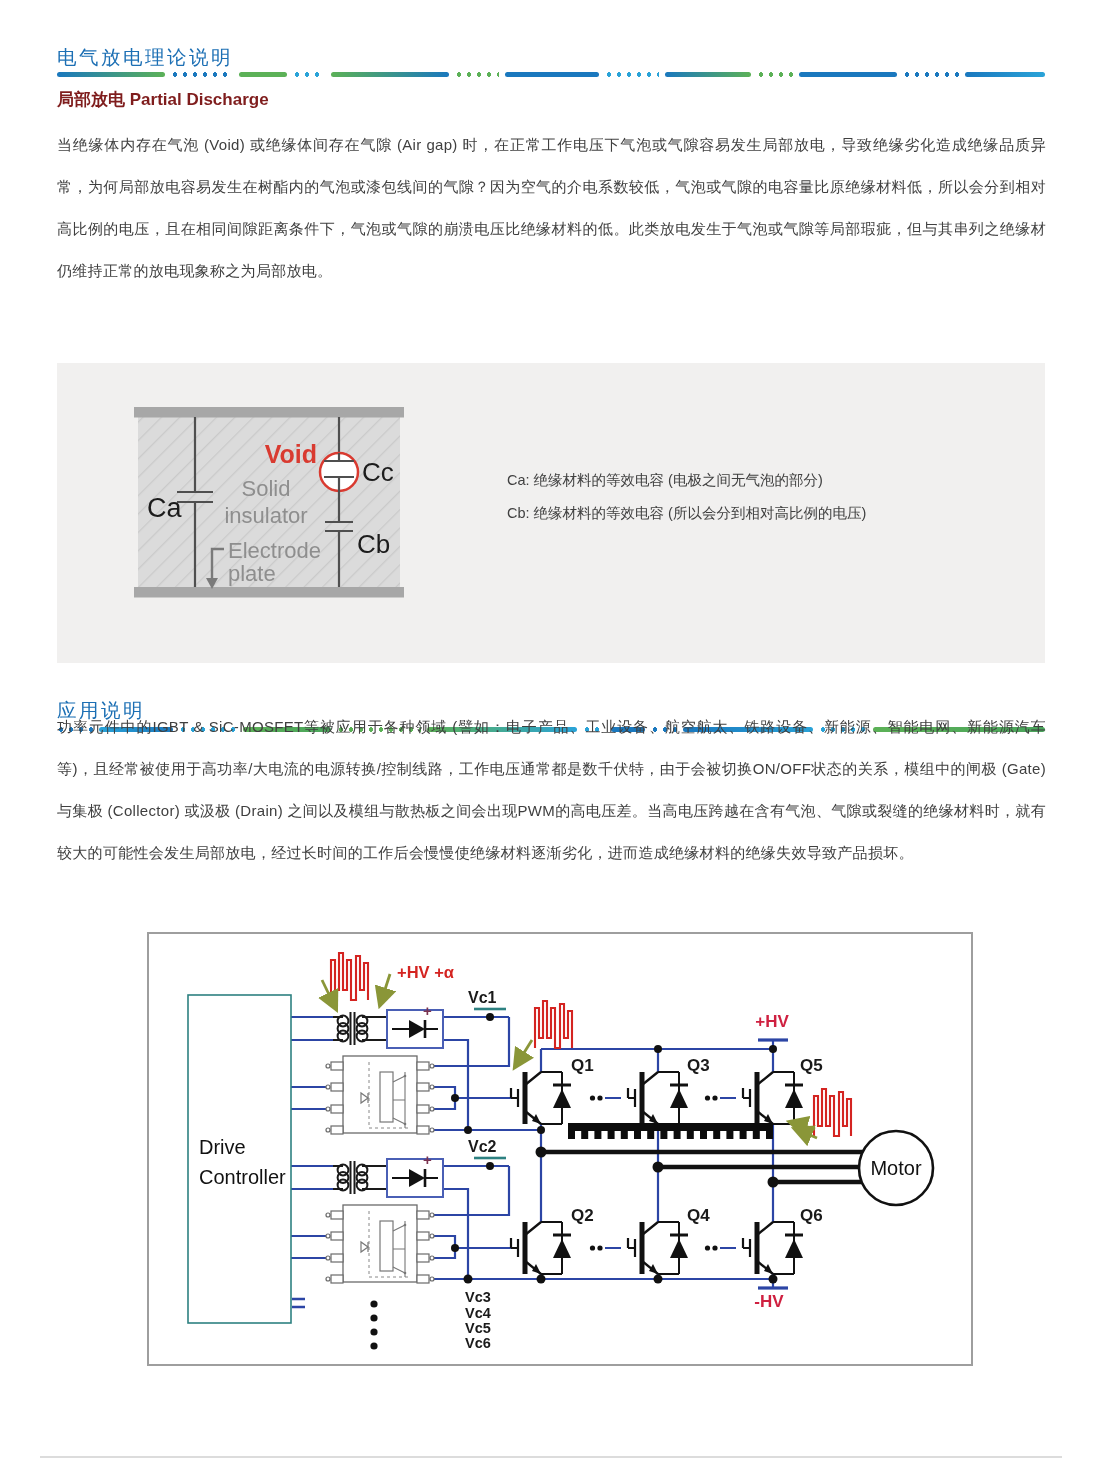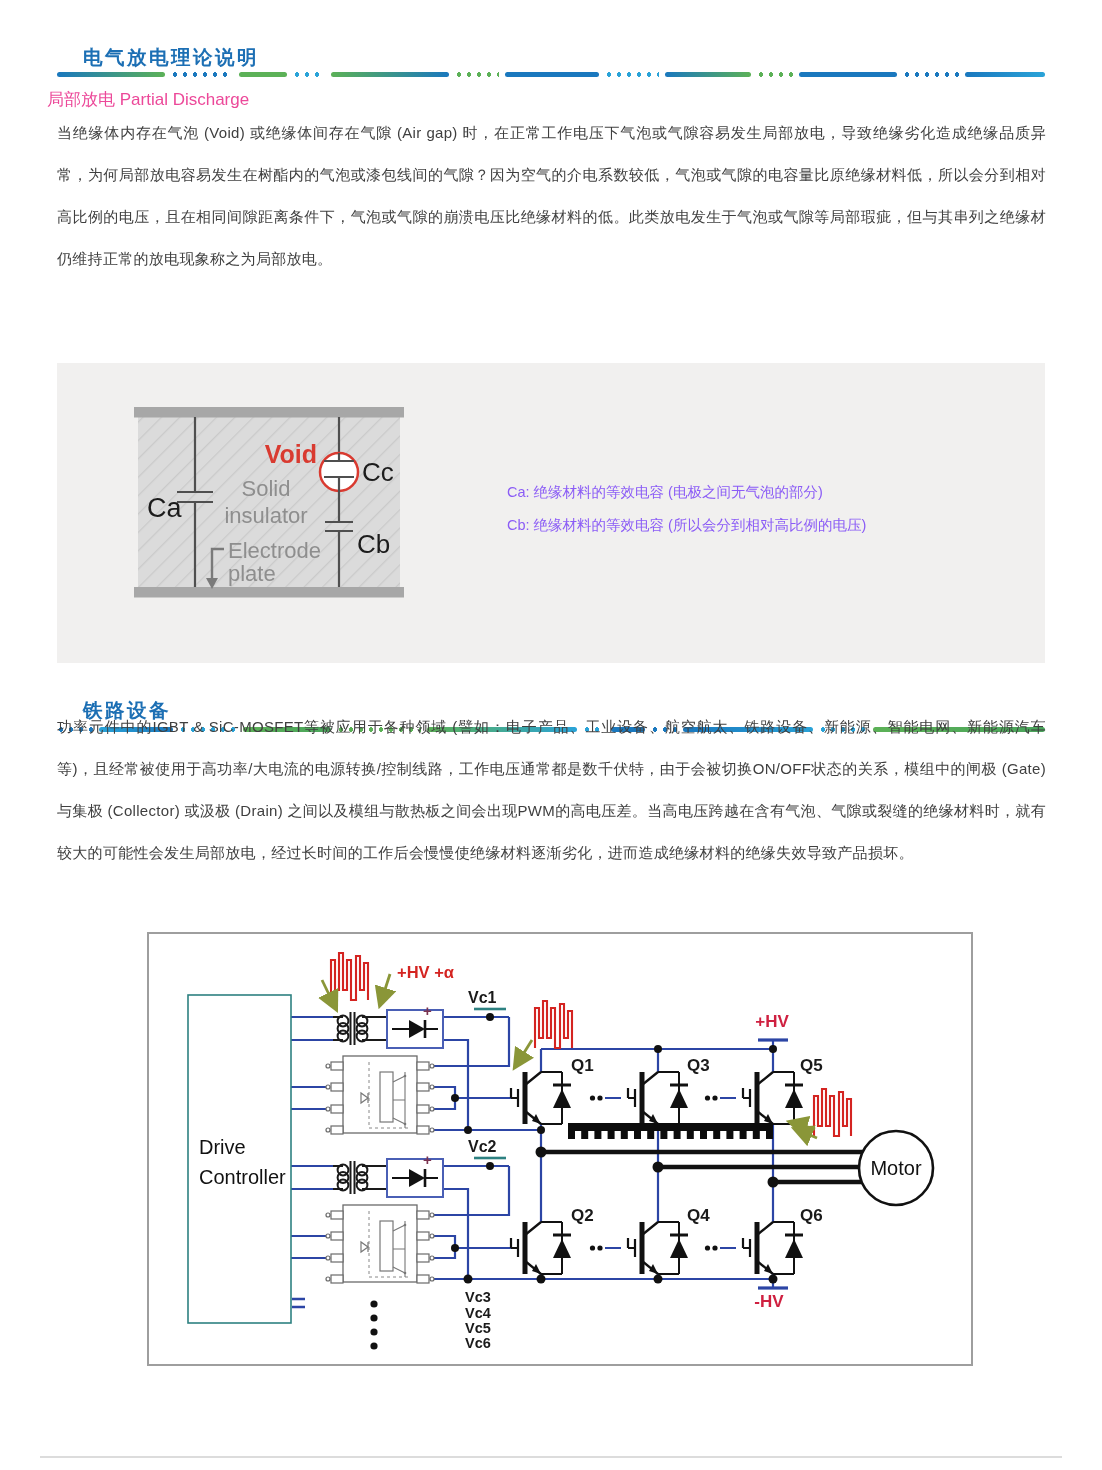--- a/index.html
+++ b/index.html
@@ -1,33 +1,33 @@
 <!DOCTYPE html>
 <html><head>
 <meta charset="utf-8">
 <style>
   html,body{margin:0;padding:0;background:#fff;}
   .page{position:relative;width:1102px;height:1470px;background:#fff;overflow:hidden;
         font-family:"Liberation Sans","DejaVu Sans",sans-serif;}
-  .sec-title{position:absolute;left:57px;width:988px;font-size:19.5px;font-weight:700;
-        color:#1c6fb4;letter-spacing:2.5px;margin-left:26px;}
-  .subtitle{position:absolute;left:47px;font-size:17px;font-weight:400;color:#ec4899;}
+  .sec-title{position:absolute;left:57px;width:988px;font-size:19.5px;font-weight:400;
+        color:#1c6fb4;letter-spacing:2.5px;}
+  .subtitle{position:absolute;left:57px;font-size:17px;font-weight:700;color:#7f1d1d;}
   .para{position:absolute;left:57px;width:989px;font-size:15px;line-height:42px;
         color:#3f3f3f;text-align:justify;letter-spacing:.3px;}
   .para p{margin:0;}
   
   .dv{position:absolute;left:57px;width:988px;height:6px;display:flex;align-items:center;gap:6px;}
   .dv .b{height:5px;border-radius:2.5px;flex:0 0 auto;}
   .dv .bf{flex:1 1 auto;}
   .dv .d{height:5px;flex:0 0 auto;background-repeat:repeat-x;
          background-image:radial-gradient(circle 2.3px at 4px 2.5px,var(--c) 98%,transparent 100%);
          background-size:10px 5px;}
   .graybox{position:absolute;left:57px;top:363px;width:988px;height:300px;background:#f1f0ef;}
   .capfig{position:absolute;left:77px;top:44px;}
-  .legend{position:absolute;left:450px;top:113px;font-size:14.5px;line-height:33px;color:#8b5cf6;}
+  .legend{position:absolute;left:450px;top:101px;font-size:14.5px;line-height:33px;color:#404040;}
   .circuit{position:absolute;left:147px;top:932px;width:826px;height:434px;}
   .footer-rule{position:absolute;left:40px;top:1456px;width:1022px;height:2px;background:#dcdcdc;}
   svg text{font-family:"Liberation Sans","DejaVu Sans",sans-serif;}
 </style>
 </head>
 <body>
 
 <div class="page">
 
   <div class="sec-title" style="top:44px;">电气放电理论说明</div>
@@ -41,21 +41,21 @@
     <span class="b" style="width:94px;background:#1a78be;"></span>
     <span class="d" style="width:54px;--c:#2aa3d8;"></span>
     <span class="b" style="width:86px;background:linear-gradient(90deg,#1a78be,#5cb157);"></span>
     <span class="d" style="width:36px;--c:#5cb157;"></span>
     <span class="b" style="width:98px;background:#1a78be;"></span>
     <span class="d" style="width:56px;--c:#1a78be;"></span>
     <span class="b bf" style="background:linear-gradient(90deg,#1a78be,#2aa3d8);"></span>
   </div>
   <div class="subtitle" style="top:88px;">局部放电 Partial Discharge</div>
 
-  <div class="para" style="top:112px;">
+  <div class="para" style="top:124px;">
     <p>当绝缘体内存在气泡 (Void) 或绝缘体间存在气隙 (Air gap) 时，在正常工作电压下气泡或气隙容易发生局部放电，导致绝缘劣化造成绝缘品质异常，为何局部放电容易发生在树酯内的气泡或漆包线间的气隙？因为空气的介电系数较低，气泡或气隙的电容量比原绝缘材料低，所以会分到相对高比例的电压，且在相同间隙距离条件下，气泡或气隙的崩溃电压比绝缘材料的低。此类放电发生于气泡或气隙等局部瑕疵，但与其串列之绝缘材仍维持正常的放电现象称之为局部放电。</p>
   </div>
 
   <div class="graybox">
     <svg class="capfig" width="270" height="191" viewBox="0 0 270 191">
       <defs>
         <pattern id="hatch" width="13" height="13" patternUnits="userSpaceOnUse" patternTransform="rotate(45)">
           <rect width="13" height="13" fill="#dbdbdb"></rect>
           <line x1="0" y1="0" x2="0" y2="13" stroke="#cacaca" stroke-width="2.6"></line>
         </pattern>
@@ -86,21 +86,21 @@
       <text x="132" y="116" font-size="22" fill="#8e8e8e" text-anchor="middle">insulator</text>
       <text x="94" y="151" font-size="22" fill="#8e8e8e">Electrode</text>
       <text x="94" y="174" font-size="22" fill="#8e8e8e">plate</text>
     </svg>
     <div class="legend">
       <div>Ca: 绝缘材料的等效电容 (电极之间无气泡的部分)</div>
       <div>Cb: 绝缘材料的等效电容 (所以会分到相对高比例的电压)</div>
     </div>
   </div>
 
-  <div class="sec-title" style="top:697px;">铁路设备</div>
+  <div class="sec-title" style="top:697px;">应用说明</div>
   <div class="dv" style="top:726px;">
     <span class="d" style="width:36px;--c:#1a78be;"></span>
     <span class="b" style="width:74px;background:linear-gradient(90deg,#2aa3d8,#1a78be);"></span>
     <span class="d" style="width:58px;--c:#2aa3d8;"></span>
     <span class="b" style="width:88px;background:linear-gradient(90deg,#5cb157,#4aa55c);"></span>
     <span class="d" style="width:84px;--c:#5cb157;"></span>
     <span class="b" style="width:150px;background:linear-gradient(90deg,#5cb157,#2aa3d8);"></span>
     <span class="d" style="width:22px;--c:#2aa3d8;"></span>
     <span class="b" style="width:34px;background:#1a78be;"></span>
     <span class="d" style="width:26px;--c:#1a78be;"></span>

